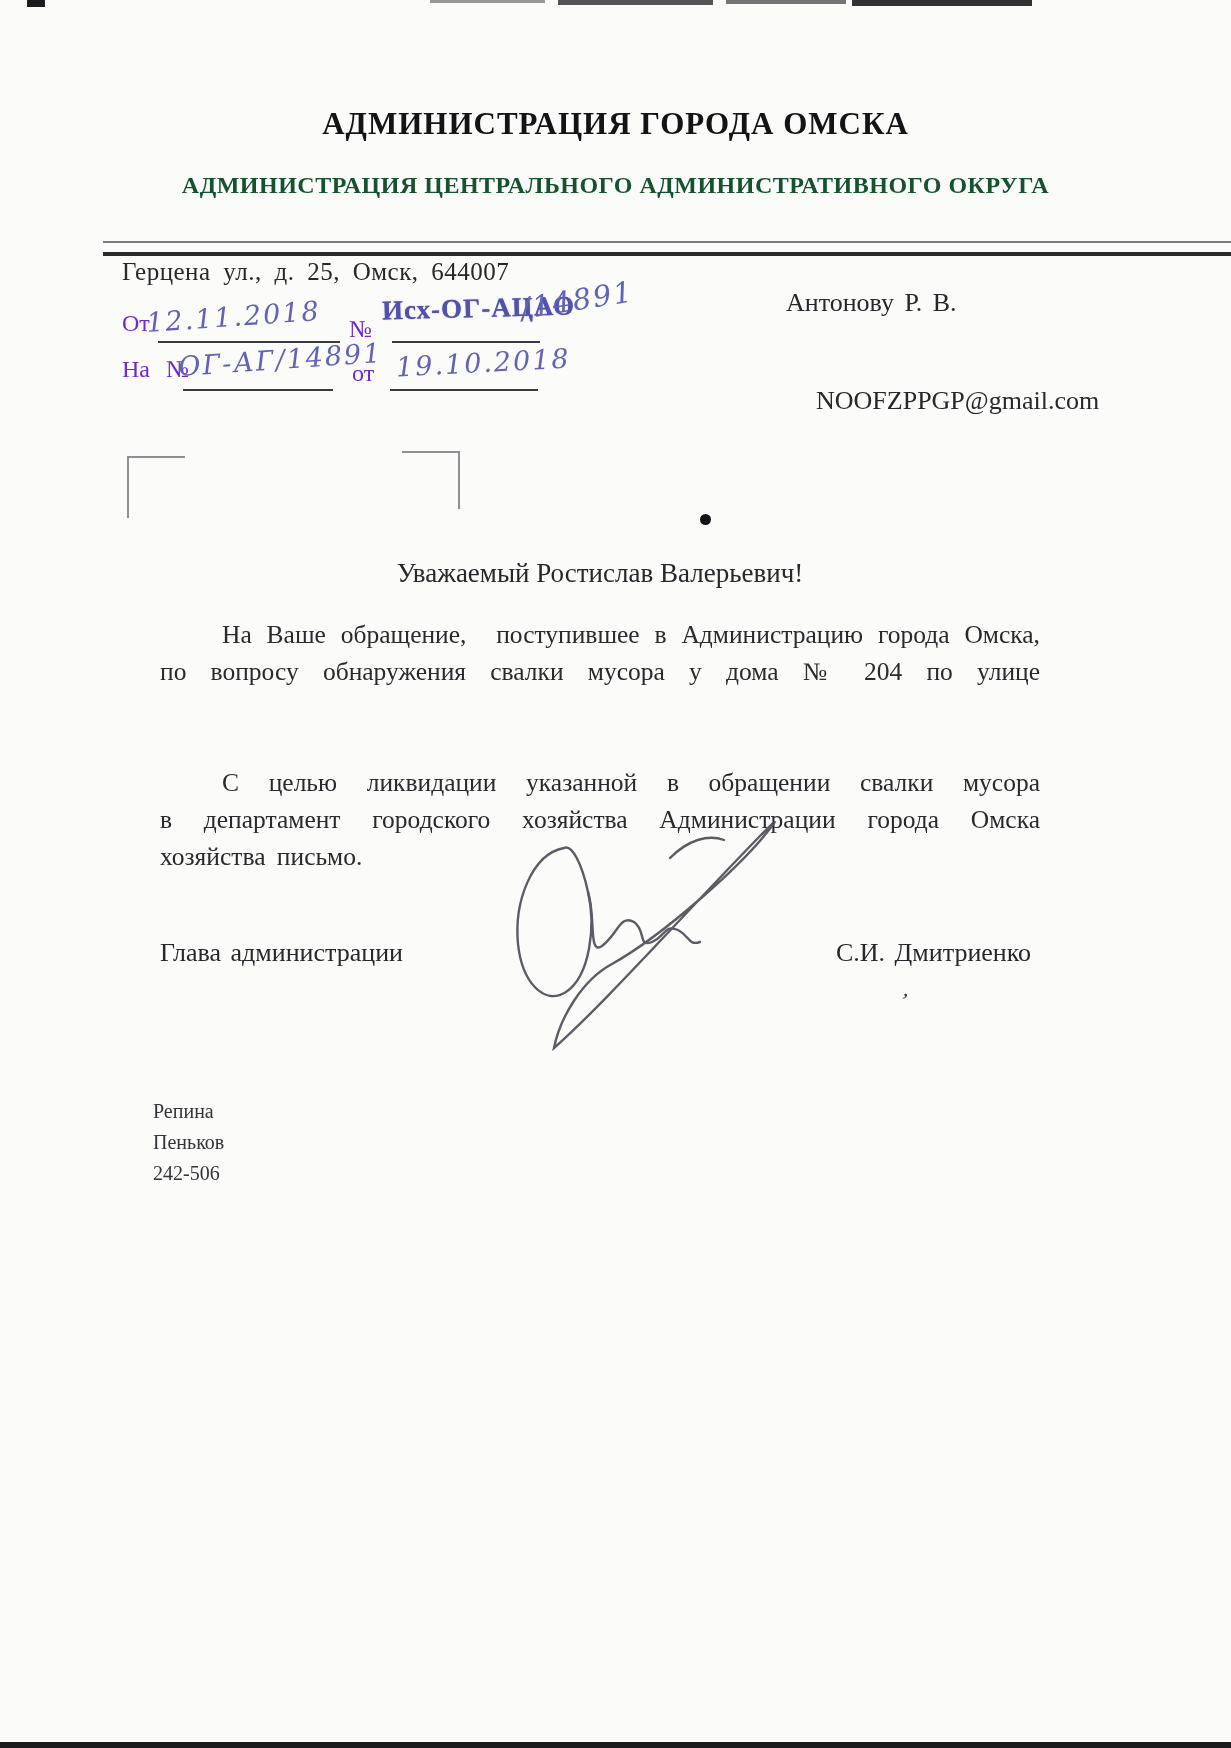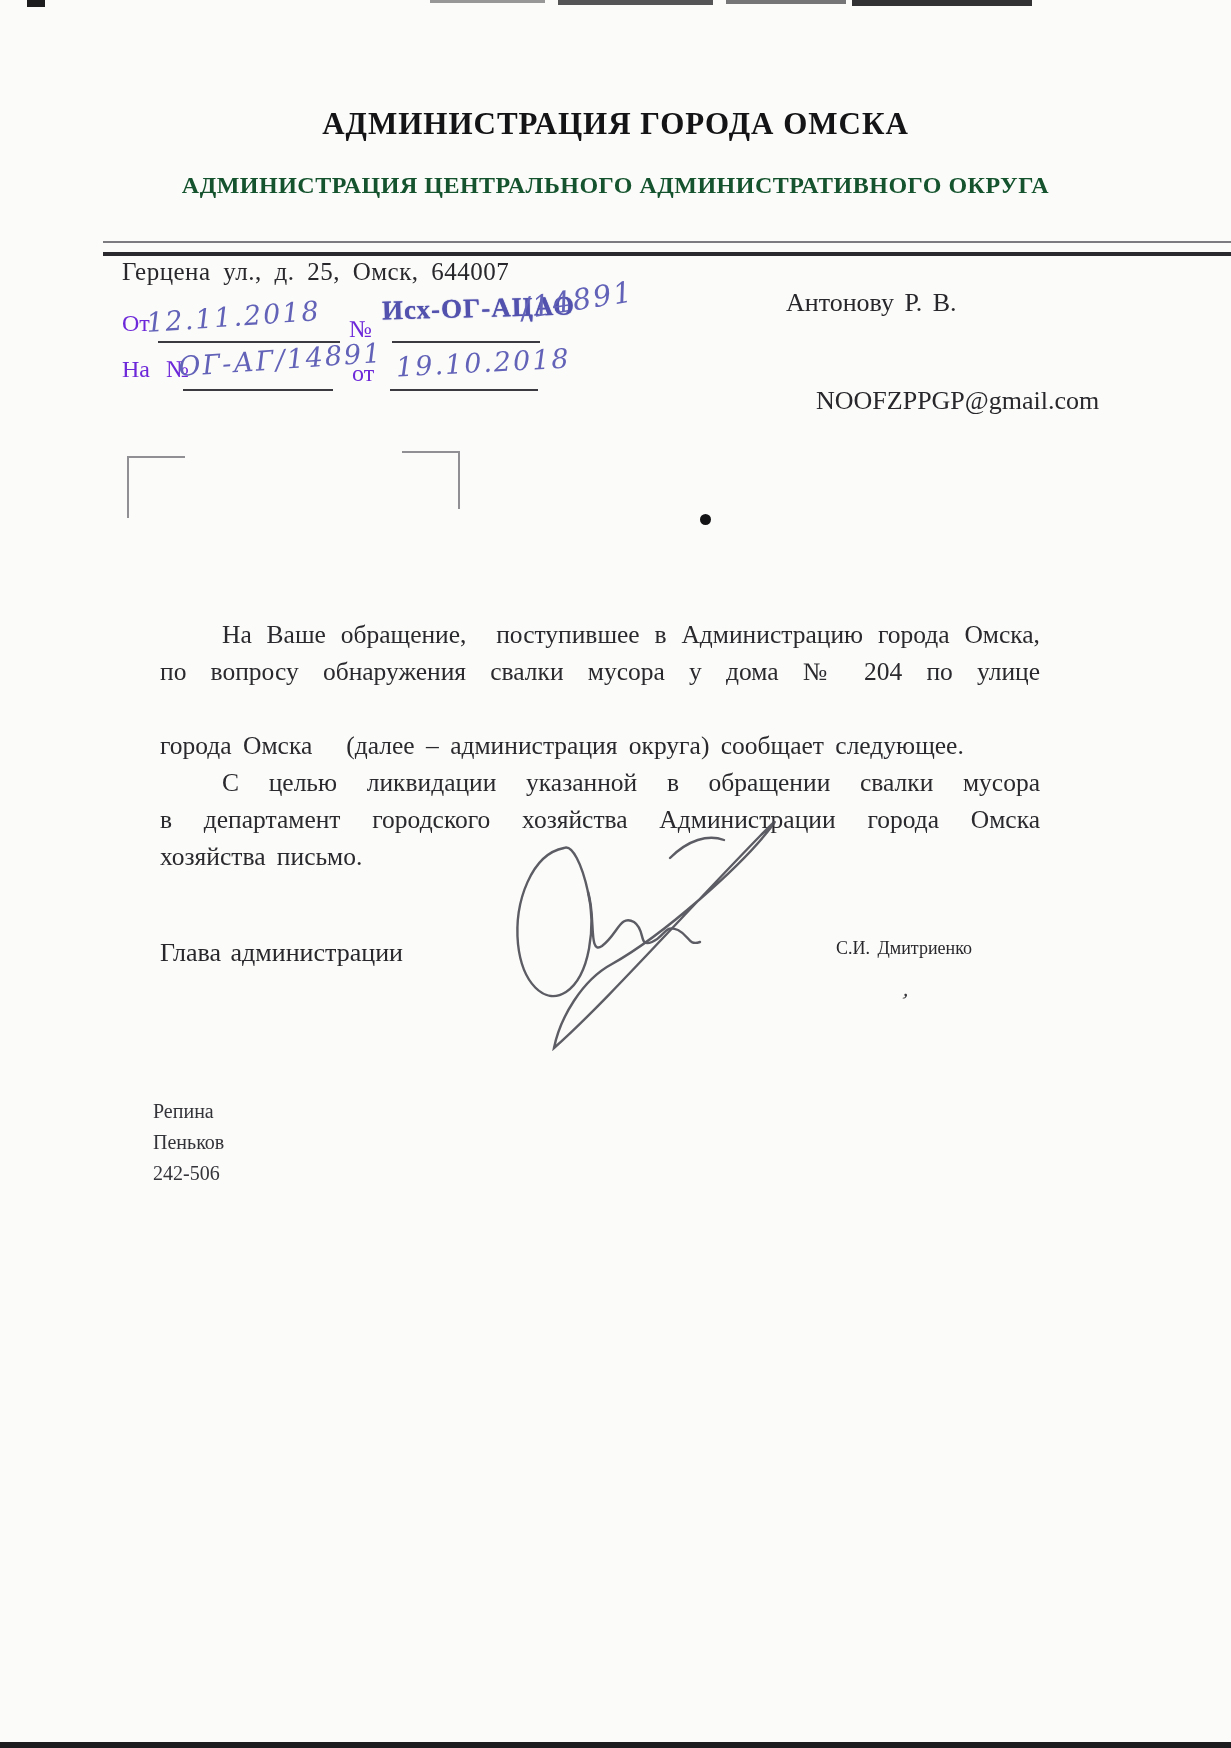--- a/index.html
+++ b/index.html
@@ -52,21 +52,21 @@
   
   .salut{left:160px;width:880px;top:558px;text-align:center;font-size:27px;}
   .bodyline{
     left:160px;width:880px;font-size:25.5px;line-height:37px;height:37px;
     white-space:pre-wrap;word-spacing:5px;color:#2a2a2e;
   }
   .just{text-align:justify;text-align-last:justify;}
   .indent{padding-left:62px;width:818px;}
   
   .sig-title{left:160px;top:938px;font-size:26px;word-spacing:3px;}
-  .sig-name{left:836px;top:938px;font-size:18px;word-spacing:3px;}
+  .sig-name{left:836px;top:938px;font-size:26px;word-spacing:3px;}
   .sig-svg{left:492px;top:796px;}
   .tick{left:900px;top:988px;font-size:22px;color:#3a3a3e;transform:rotate(18deg);}
   
   .foot{left:153px;top:1096px;font-size:20px;line-height:31px;color:#33333a;}
   
   .art{background:#1c1c1f;}
 </style>
 </head>
 <body>
 
@@ -103,24 +103,24 @@
   <div class="abs rcpt-name">Антонову Р. В.</div>
   <div class="abs rcpt-email">NOOFZPPGP@gmail.com</div>
 
   <div class="abs bk" style="left:127px;top:456px;width:58px;height:2px;"></div>
   <div class="abs bk" style="left:127px;top:456px;width:2px;height:62px;"></div>
   <div class="abs bk" style="left:402px;top:451px;width:58px;height:2px;"></div>
   <div class="abs bk" style="left:458px;top:451px;width:2px;height:58px;"></div>
 
   <div class="abs dot"></div>
 
+  <div class="abs salut">Уважаемый Ростислав Валерьевич!</div>
 
   <div class="abs bodyline just indent" style="top:616px;">На Ваше обращение,  поступившее в Администрацию города Омска,</div>
   <div class="abs bodyline just" style="top:653px;">по вопросу обнаружения свалки мусора у дома № 204 по улице</div>
-  <div class="abs bodyline" style="top:727px;">города Омска   (далее – администрация округа) сообщает следующее.</div>
 
   <div class="abs bodyline just indent" style="top:764px;">С целью ликвидации указанной в обращении свалки мусора</div>
   <div class="abs bodyline just" style="top:801px;">в департамент городского хозяйства Администрации города Омска</div>
   <div class="abs bodyline" style="top:838px;">хозяйства письмо.</div>
 
   <div class="abs sig-title">Глава администрации</div>
   <svg class="abs sig-svg" width="290" height="260" viewBox="0 0 290 260">
     <g fill="none" stroke="#4b4b55" stroke-width="2.4" stroke-linecap="round" opacity="0.9">
       <path d="M 72 52 C 40 58, 22 105, 26 148 C 30 186, 52 210, 74 196 C 98 180, 104 130, 96 96 C 90 68, 80 48, 72 52 Z"></path>
       <path d="M 96 96 C 104 120, 96 160, 110 150 C 126 138, 128 118, 142 126 C 154 134, 146 152, 160 146 C 174 140, 172 128, 186 134 C 198 140, 196 150, 208 146"></path>

